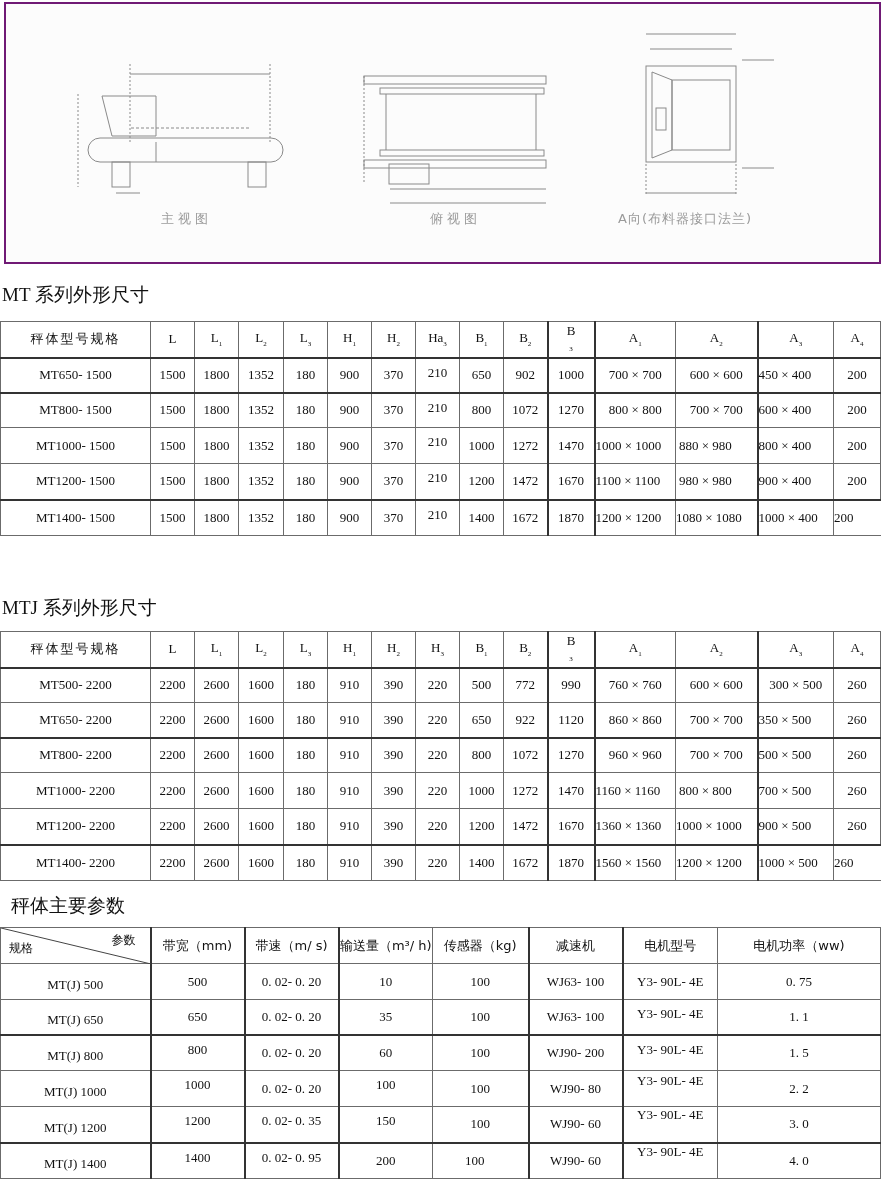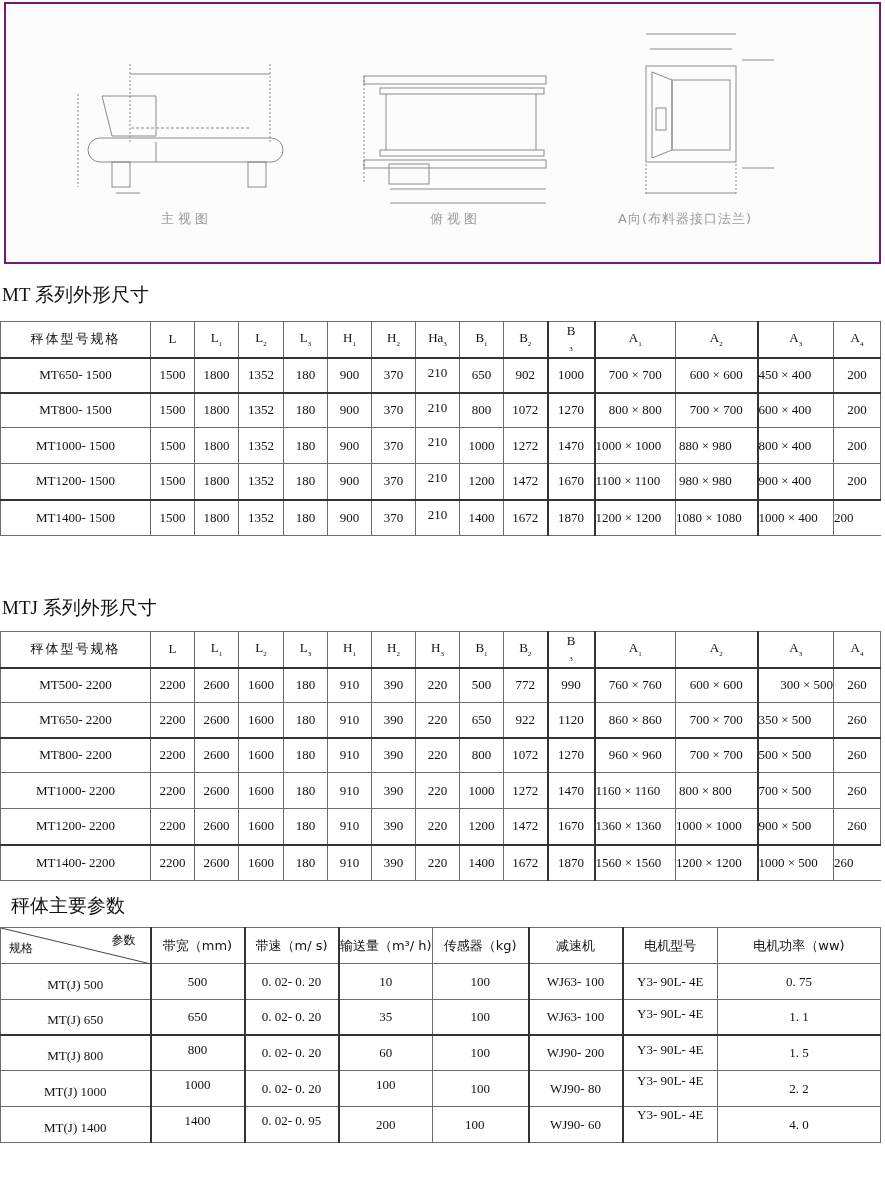--- a/index.html
+++ b/index.html
@@ -247,21 +247,21 @@
     <td>1600</td>
     <td>180</td>
     <td>910</td>
     <td>390</td>
     <td>220</td>
     <td>500</td>
     <td>772</td>
     <td class="thick-l">990</td>
     <td class="thick-l">760 × 760</td>
     <td>600 × 600</td>
-    <td class="thick-l" style="text-align:right">300 × 500</td>
+    <td class="thick-l" style="text-align:center">300 × 500</td>
     <td>260</td>
   </tr>
   <tr style="height:35px" class="thick-b">
     <td>MT650- 2200</td>
     <td>2200</td>
     <td>2600</td>
     <td>1600</td>
     <td>180</td>
     <td>910</td>
     <td>390</td>
@@ -408,20 +408,30 @@
   <tr style="height:36px">
     <td style="vertical-align:bottom;padding-bottom:6px">MT(J) 1000</td>
     <td class="thick-l top">1000</td>
     <td class="thick-l">0. 02- 0. 20</td>
     <td class="thick-l top">100</td>
     <td>100</td>
     <td class="thick-l">WJ90- 80</td>
     <td class="thick-l top" style="padding-top:2px!important">Y3- 90L- 4E</td>
     <td>2. 2</td>
   </tr>
+  <tr style="height:36px" class="thick-b">
+    <td style="vertical-align:bottom;padding-bottom:6px">MT(J) 1200</td>
+    <td class="thick-l top">1200</td>
+    <td class="thick-l top">0. 02- 0. 35</td>
+    <td class="thick-l top">150</td>
+    <td>100</td>
+    <td class="thick-l">WJ90- 60</td>
+    <td class="thick-l top" style="padding-top:0!important">Y3- 90L- 4E</td>
+    <td>3. 0</td>
+  </tr>
   <tr style="height:36px">
     <td style="vertical-align:bottom;padding-bottom:6px">MT(J) 1400</td>
     <td class="thick-l top">1400</td>
     <td class="thick-l top">0. 02- 0. 95</td>
     <td class="thick-l">200</td>
     <td style="text-align:left;padding-left:32px">100</td>
     <td class="thick-l">WJ90- 60</td>
     <td class="thick-l top" style="padding-top:0!important">Y3- 90L- 4E</td>
     <td>4. 0</td>
   </tr>

